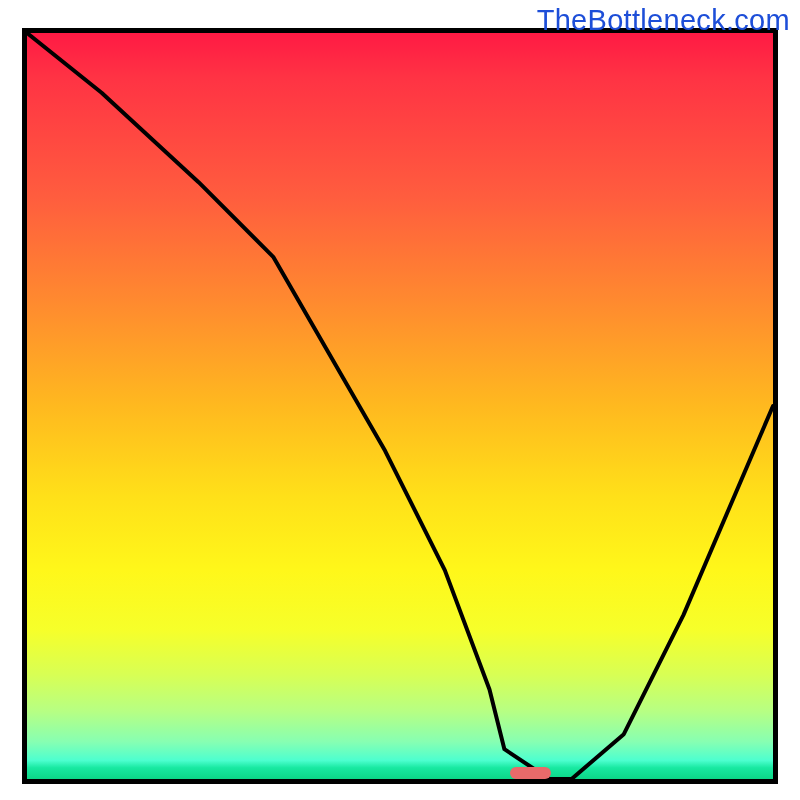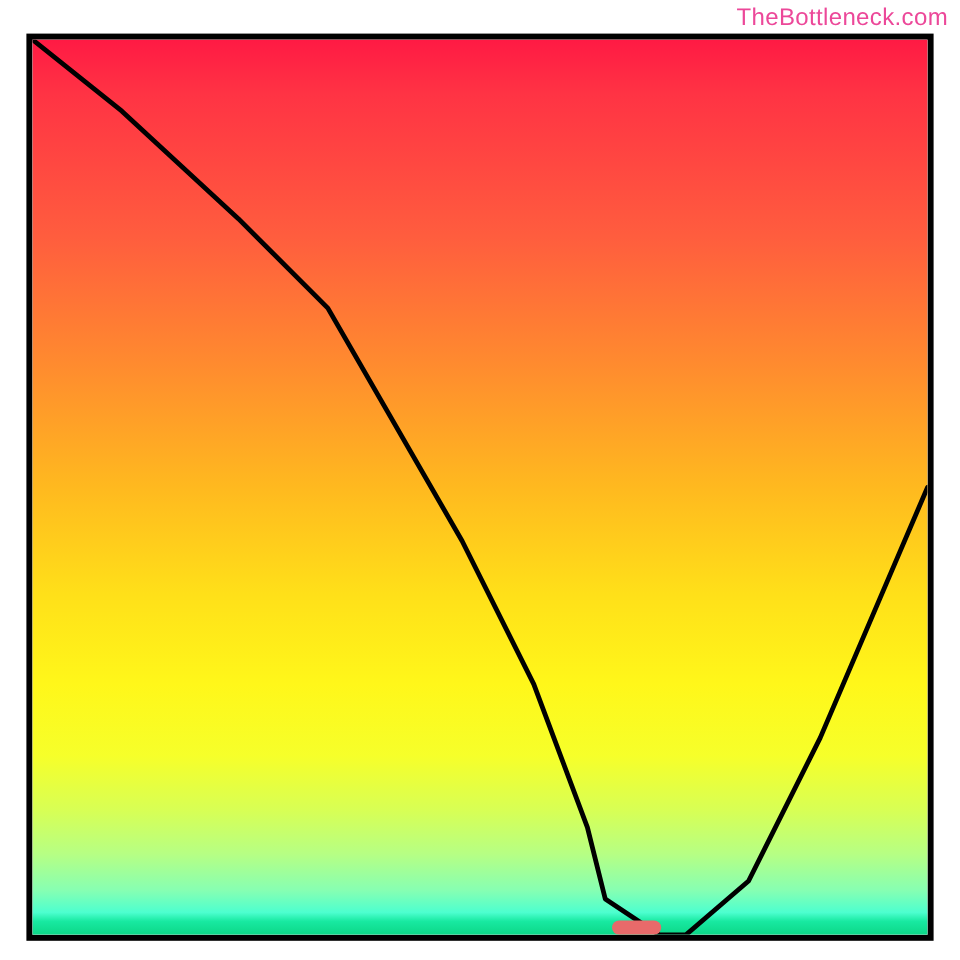--- a/index.html
+++ b/index.html
@@ -12,23 +12,23 @@
   }
   .container {
     position: relative;
     width: 800px;
     height: 800px;
   }
   .watermark {
     position: absolute;
     top: 4px;
     right: 10px;
-    font-size: 20px;
+    font-size: 29px;
     font-weight: 500;
-    color: #ec4899;
+    color: #1d4ed8;
     letter-spacing: 0.3px;
     z-index: 10;
   }
   .plot-outer {
     position: absolute;
     left: 22px;
     top: 28px;
     width: 756px;
     height: 756px;
     border: 5px solid #000;

